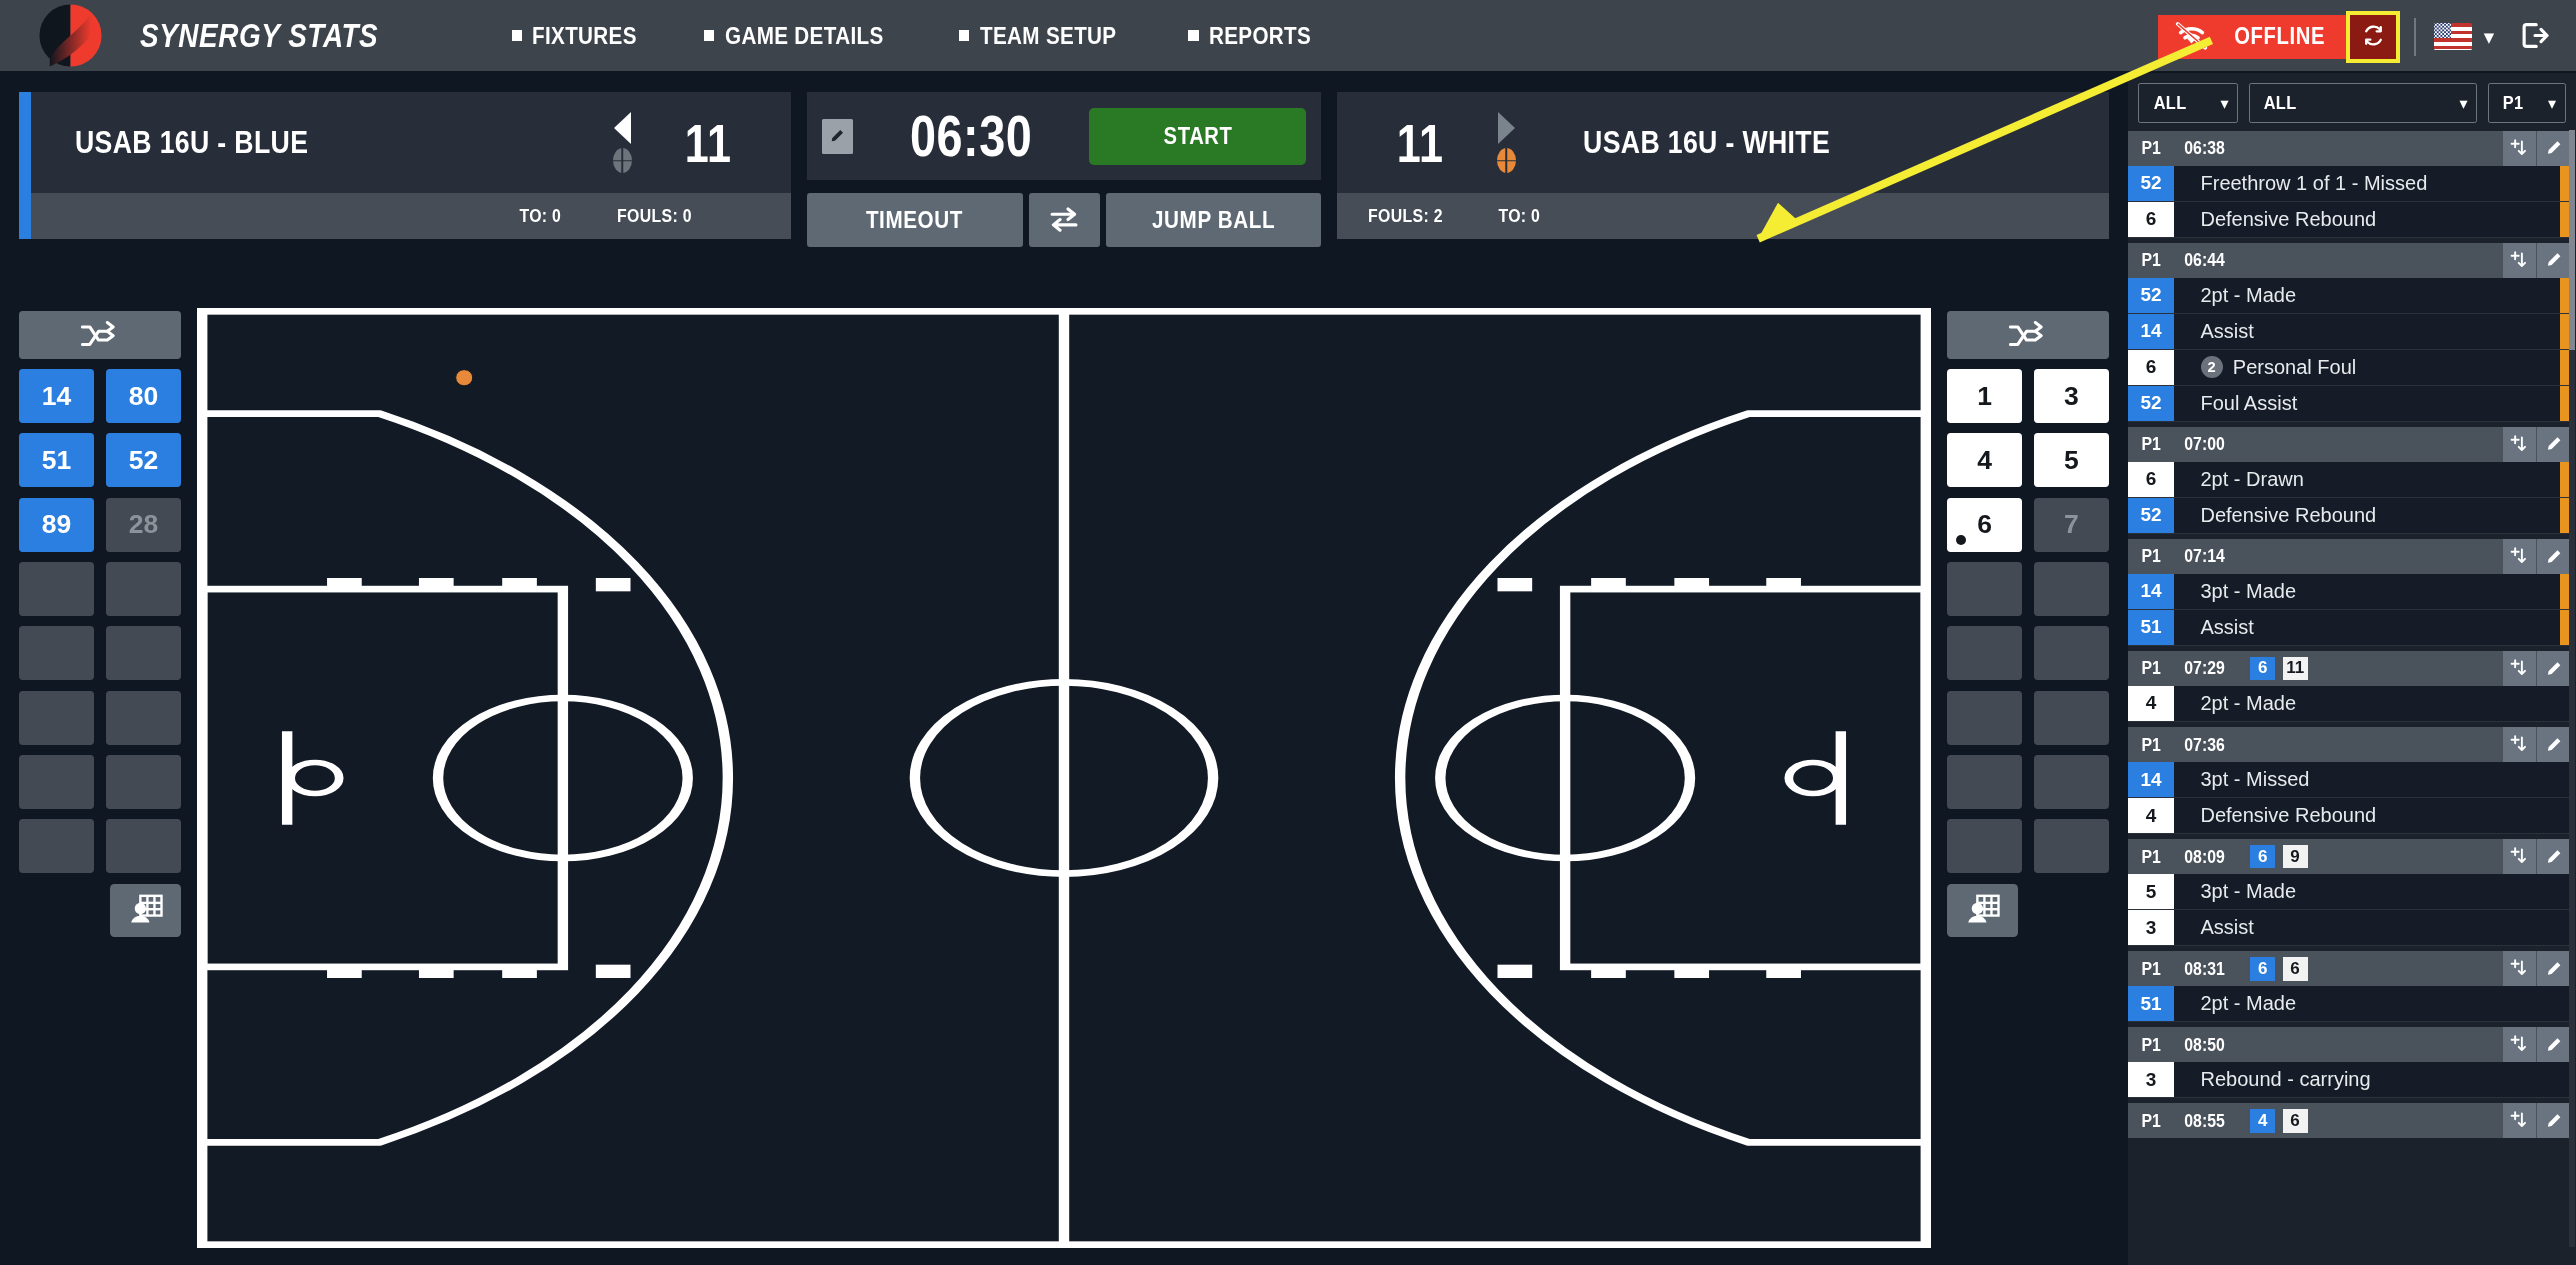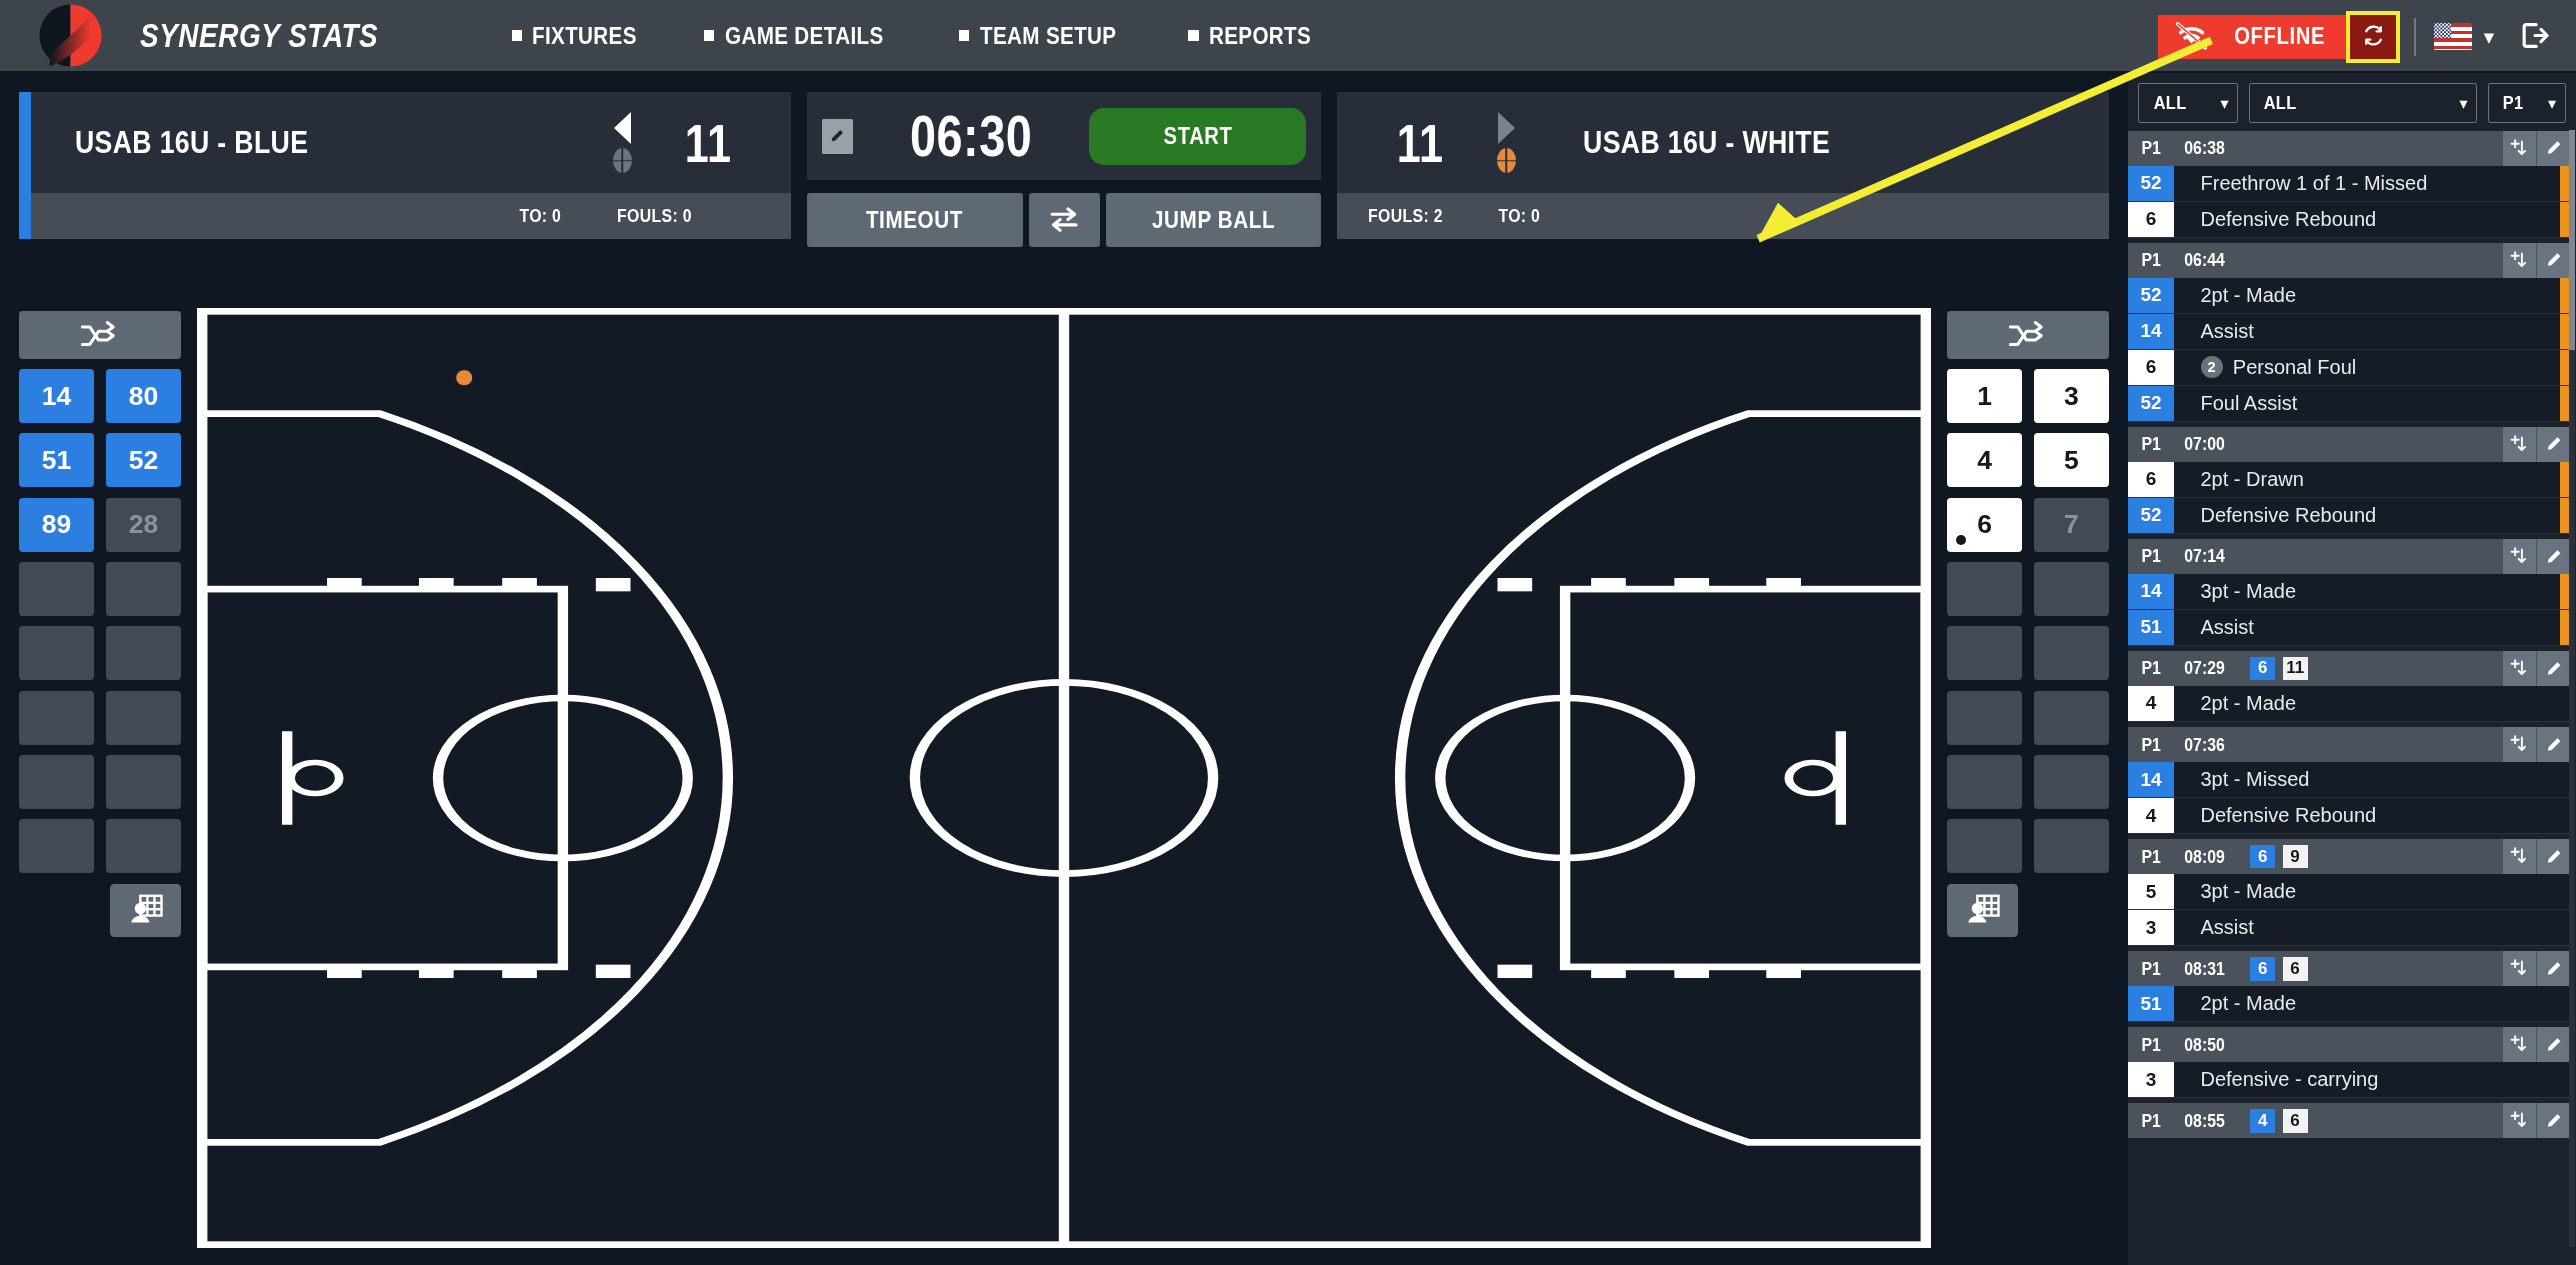--- a/index.html
+++ b/index.html
@@ -127,21 +127,21 @@
     background:#272e39; height: 88px; display:flex; align-items:center; padding: 0 14.7px; gap: 13.2px;
   }
   .pencil-btn {
     width:31px;height:35px;background:#9aa1a9;display:flex;align-items:center;justify-content:center;cursor:pointer;border-radius:1.5px;
   }
   .clock-time {
     color:#fff; font-size:57px; font-weight:700; letter-spacing:0.7px; flex:1; text-align:center;
     font-family:"Liberation Sans Narrow","Liberation Sans",sans-serif; transform:scaleX(0.82);
   }
   .start-btn {
-    background:#2a7a25; width: 217px; height: 57px; border-radius:15px;
+    background:#2a7a25; width: 217px; height: 57px; border-radius:5px;
     display:flex; align-items:center; justify-content:center; cursor:pointer; border:none;
   }
   .start-label {
     color:#fff; font-size:23.5px; font-weight:700; letter-spacing:0.7px;
     font-family:"Liberation Sans Narrow","Liberation Sans",sans-serif; transform:scaleX(0.86);
   }
   .clock-actions { display:flex; gap: 6px; }
   .act-btn {
     background:#5f6974; height: 54px; border-radius:2.9px; display:flex;
     align-items:center; justify-content:center; cursor:pointer; border:none;
@@ -888,21 +888,21 @@
                 <svg width="17.6" height="17.6" viewBox="0 0 24 24">
                   <path d="M4 20 l1-5 L17 3 l4 4 L9 19 z" fill="#fff"></path>
                 </svg>
               </span>
             </span>
           </div>
           <div class="pbp-rows">
             <div class="pbp-row">
               <span class="pbp-jersey away">3</span>
               <span class="pbp-text">
-                <span>Defensive - carrying</span>
+                <span>Rebound - carrying</span>
               </span>
               <span class="pbp-tag none"></span>
             </div>
           </div>
         </div>
         <div class="pbp-group">
           <div class="pbp-head">
             <span class="pbp-period">P1</span>
             <span class="pbp-time">08:55</span>
             <span class="pbp-scores">

